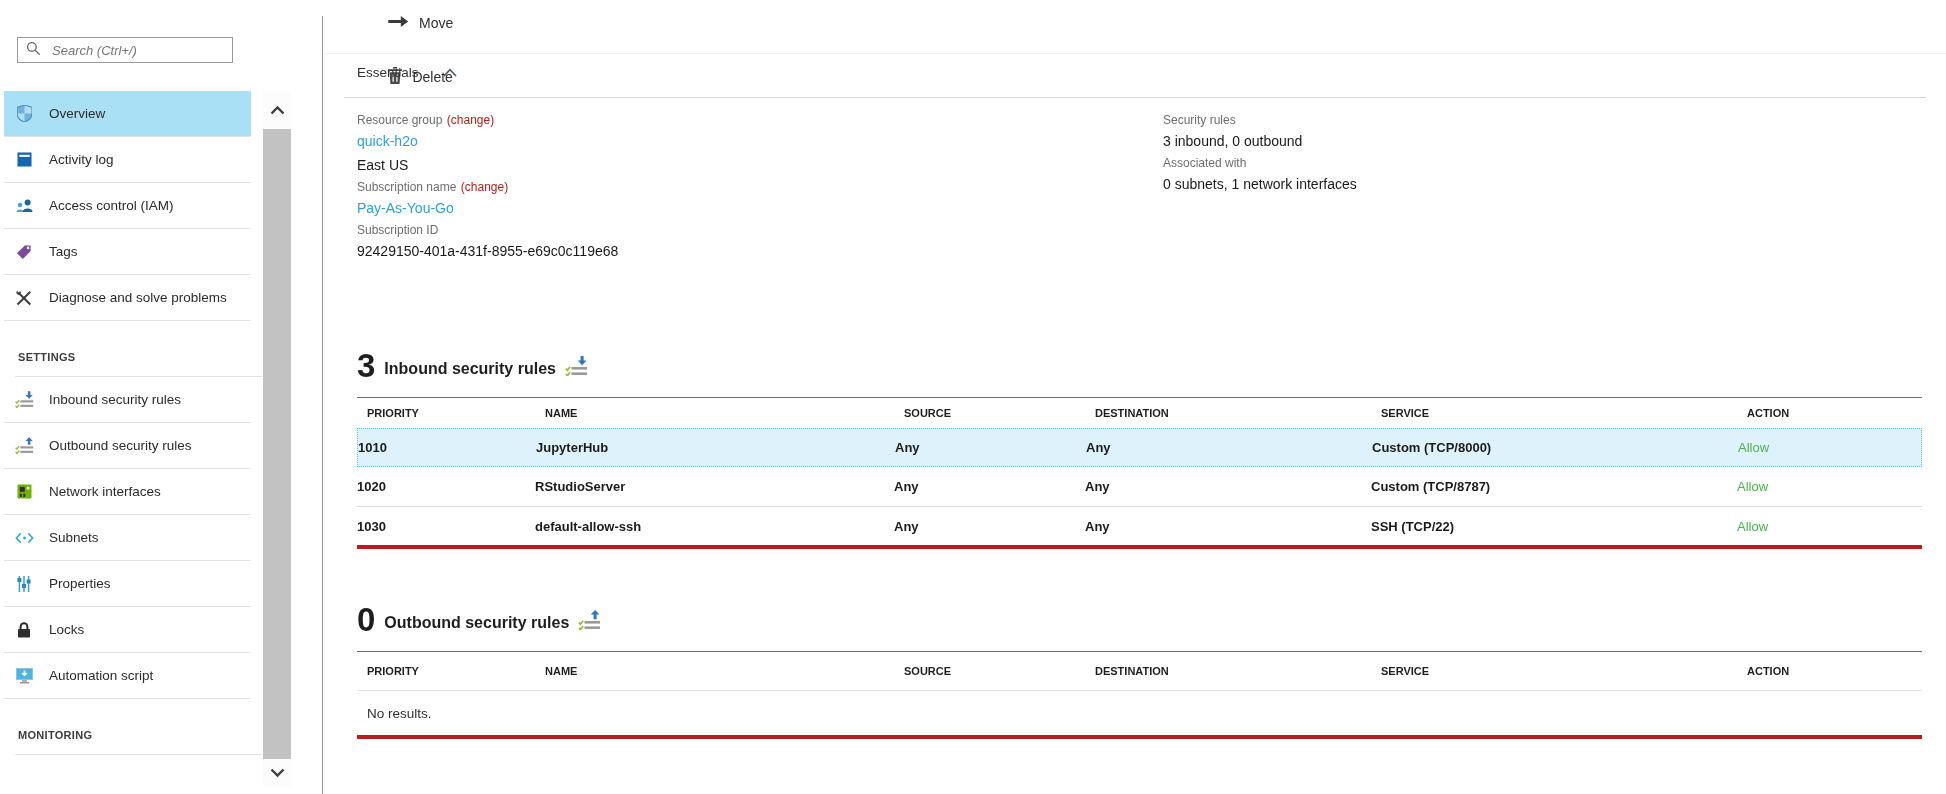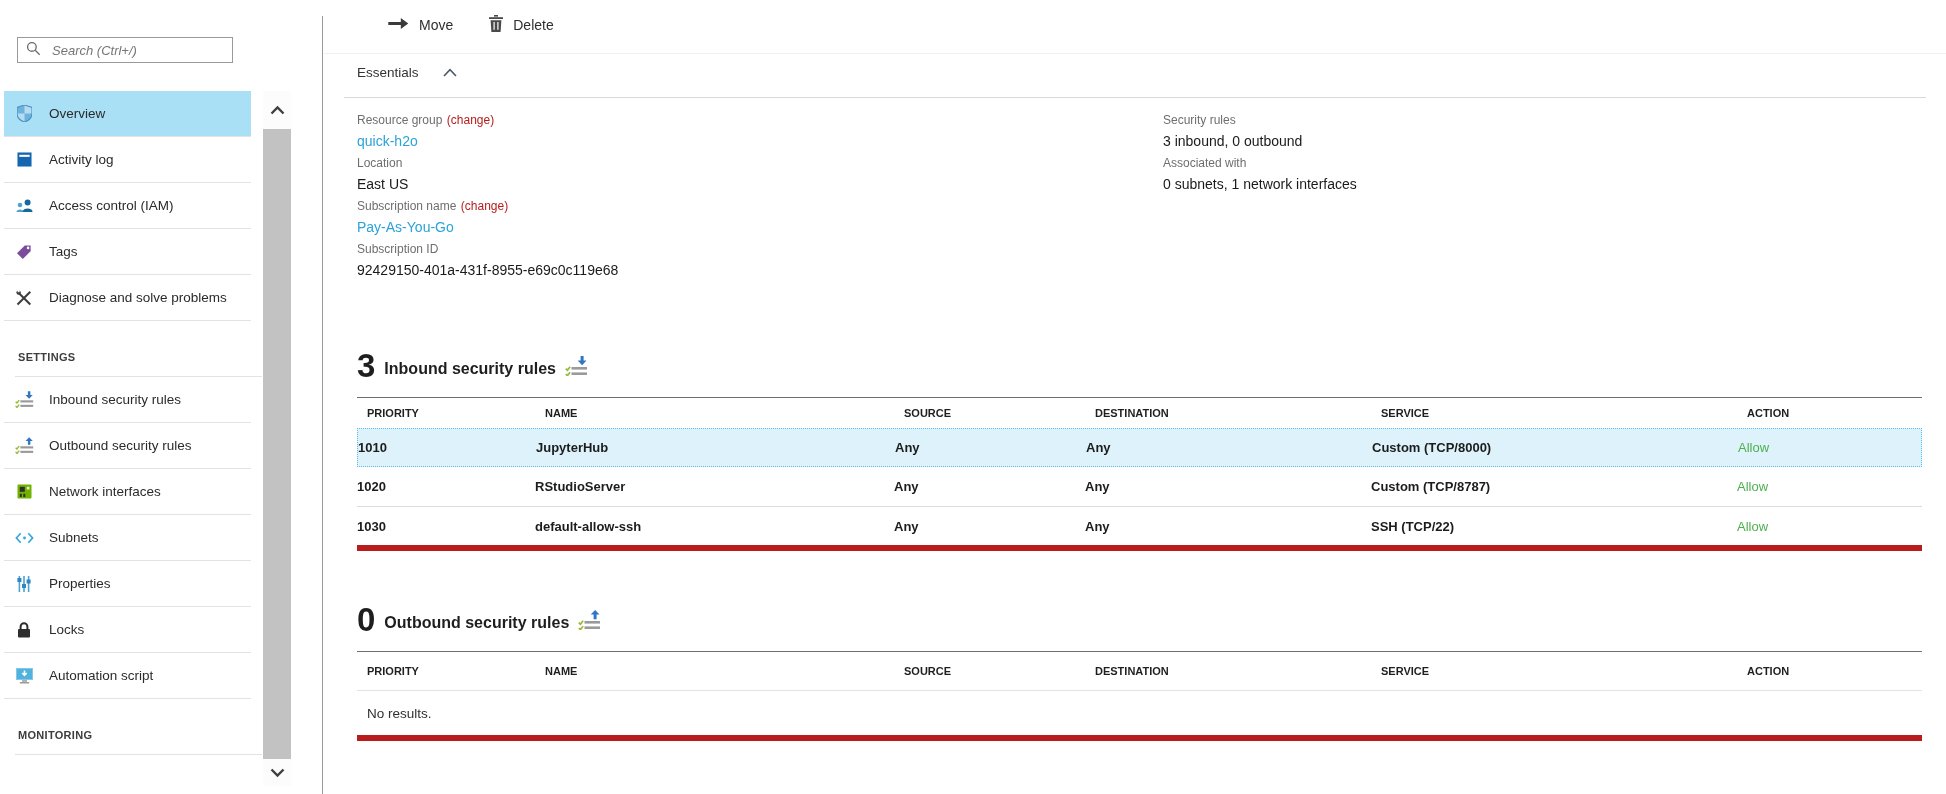--- a/index.html
+++ b/index.html
@@ -20,21 +20,21 @@
 
   
   .sb-scroll{position:absolute;left:263px;top:75px;width:28px;height:695px;}
   .sb-btn{position:absolute;left:0;width:28px;height:38px;background:#fcfcfc;display:flex;align-items:center;justify-content:center;}
   .sb-btn.up{top:0;}
   .sb-btn.down{top:668px;height:27px;}
   .sb-thumb{position:absolute;left:0;top:38px;width:28px;height:630px;background:#c2c2c2;}
 
   
   .content{position:absolute;left:324px;top:0;width:1622px;height:794px;}
-  .toolbar{position:absolute;left:64px;top:15px;display:flex;gap:36px;align-items:center;}
+  .toolbar{position:absolute;left:64px;top:15px;display:flex;gap:36px;align-items:center;flex-direction:column;}
   .tb-btn{display:flex;align-items:center;gap:10px;font-size:14px;color:#2f2f2f;cursor:pointer;}
   .toolbar-rule{position:absolute;left:0;top:53px;width:1622px;height:1px;background:#f0f0f0;}
 
   .ess-header{position:absolute;left:33px;top:63px;display:flex;align-items:center;gap:24px;}
   .ess-title{font-size:13.5px;color:#333;}
   .ess-rule{position:absolute;left:20px;top:97px;width:1582px;height:1px;background:#d9d9d9;}
   .essentials{position:absolute;left:33px;top:110px;display:flex;width:1565px;}
   .ess-col{display:flex;flex-direction:column;}
   .ess-col.left{width:806px;flex:none;}
   .ess-label{font-size:12px;color:#6e6e6e;line-height:17px;white-space:nowrap;}
@@ -53,21 +53,21 @@
   .table-inbound{top:397px;}
   .table-outbound{top:651px;}
   .tgrid{display:grid;grid-template-columns:178px 359px 191px 286px 366px 1fr;}
   .thead{border-top:1px solid #6f6f6f;height:30px;align-items:center;font-size:11px;font-weight:bold;color:#1f1f1f;}
   .thead.tall{height:38px;}
   .thead .cell{padding-left:10px;white-space:nowrap;}
   .trow{height:39px;align-items:center;font-size:13px;font-weight:bold;color:#1c1c1c;box-sizing:border-box;cursor:pointer;}
   .trow .cell{white-space:nowrap;}
   .trow.selected{background:#def2fb;border:1px dotted #56c1e8;}
   .trow.sep{border-top:1px solid #dcdcdc;}
-  .table-bottom{border-bottom:6px solid #b91c1c;}
+  .table-bottom{border-bottom:4px solid #b91c1c;}
   .cell.action{color:#4db04f;font-weight:400;}
   .no-results{height:44px;display:flex;align-items:center;padding-left:10px;font-size:13.5px;font-weight:400;color:#2f2f2f;border-top:1px solid #e3e3e3;}
 </style>
 </head>
 <body>
 
 <div class="screen">
 
   <div class="sidebar">
     <div class="search-box">
@@ -272,21 +272,20 @@
     </div>
     <div class="ess-rule"></div>
 
     <div class="essentials">
       <div class="ess-col left">
         <div>
           <div><span class="ess-label">Resource group</span> <span class="ess-change">(change)</span></div>
           <div class="ess-value link">quick-h2o</div>
         </div>
         <div>
-          <div><span class="ess-label">Location</span></div>
           <div class="ess-value">East US</div>
         </div>
         <div>
           <div><span class="ess-label">Subscription name</span> <span class="ess-change">(change)</span></div>
           <div class="ess-value link">Pay-As-You-Go</div>
         </div>
         <div>
           <div><span class="ess-label">Subscription ID</span></div>
           <div class="ess-value">92429150-401a-431f-8955-e69c0c119e68</div>
         </div>

